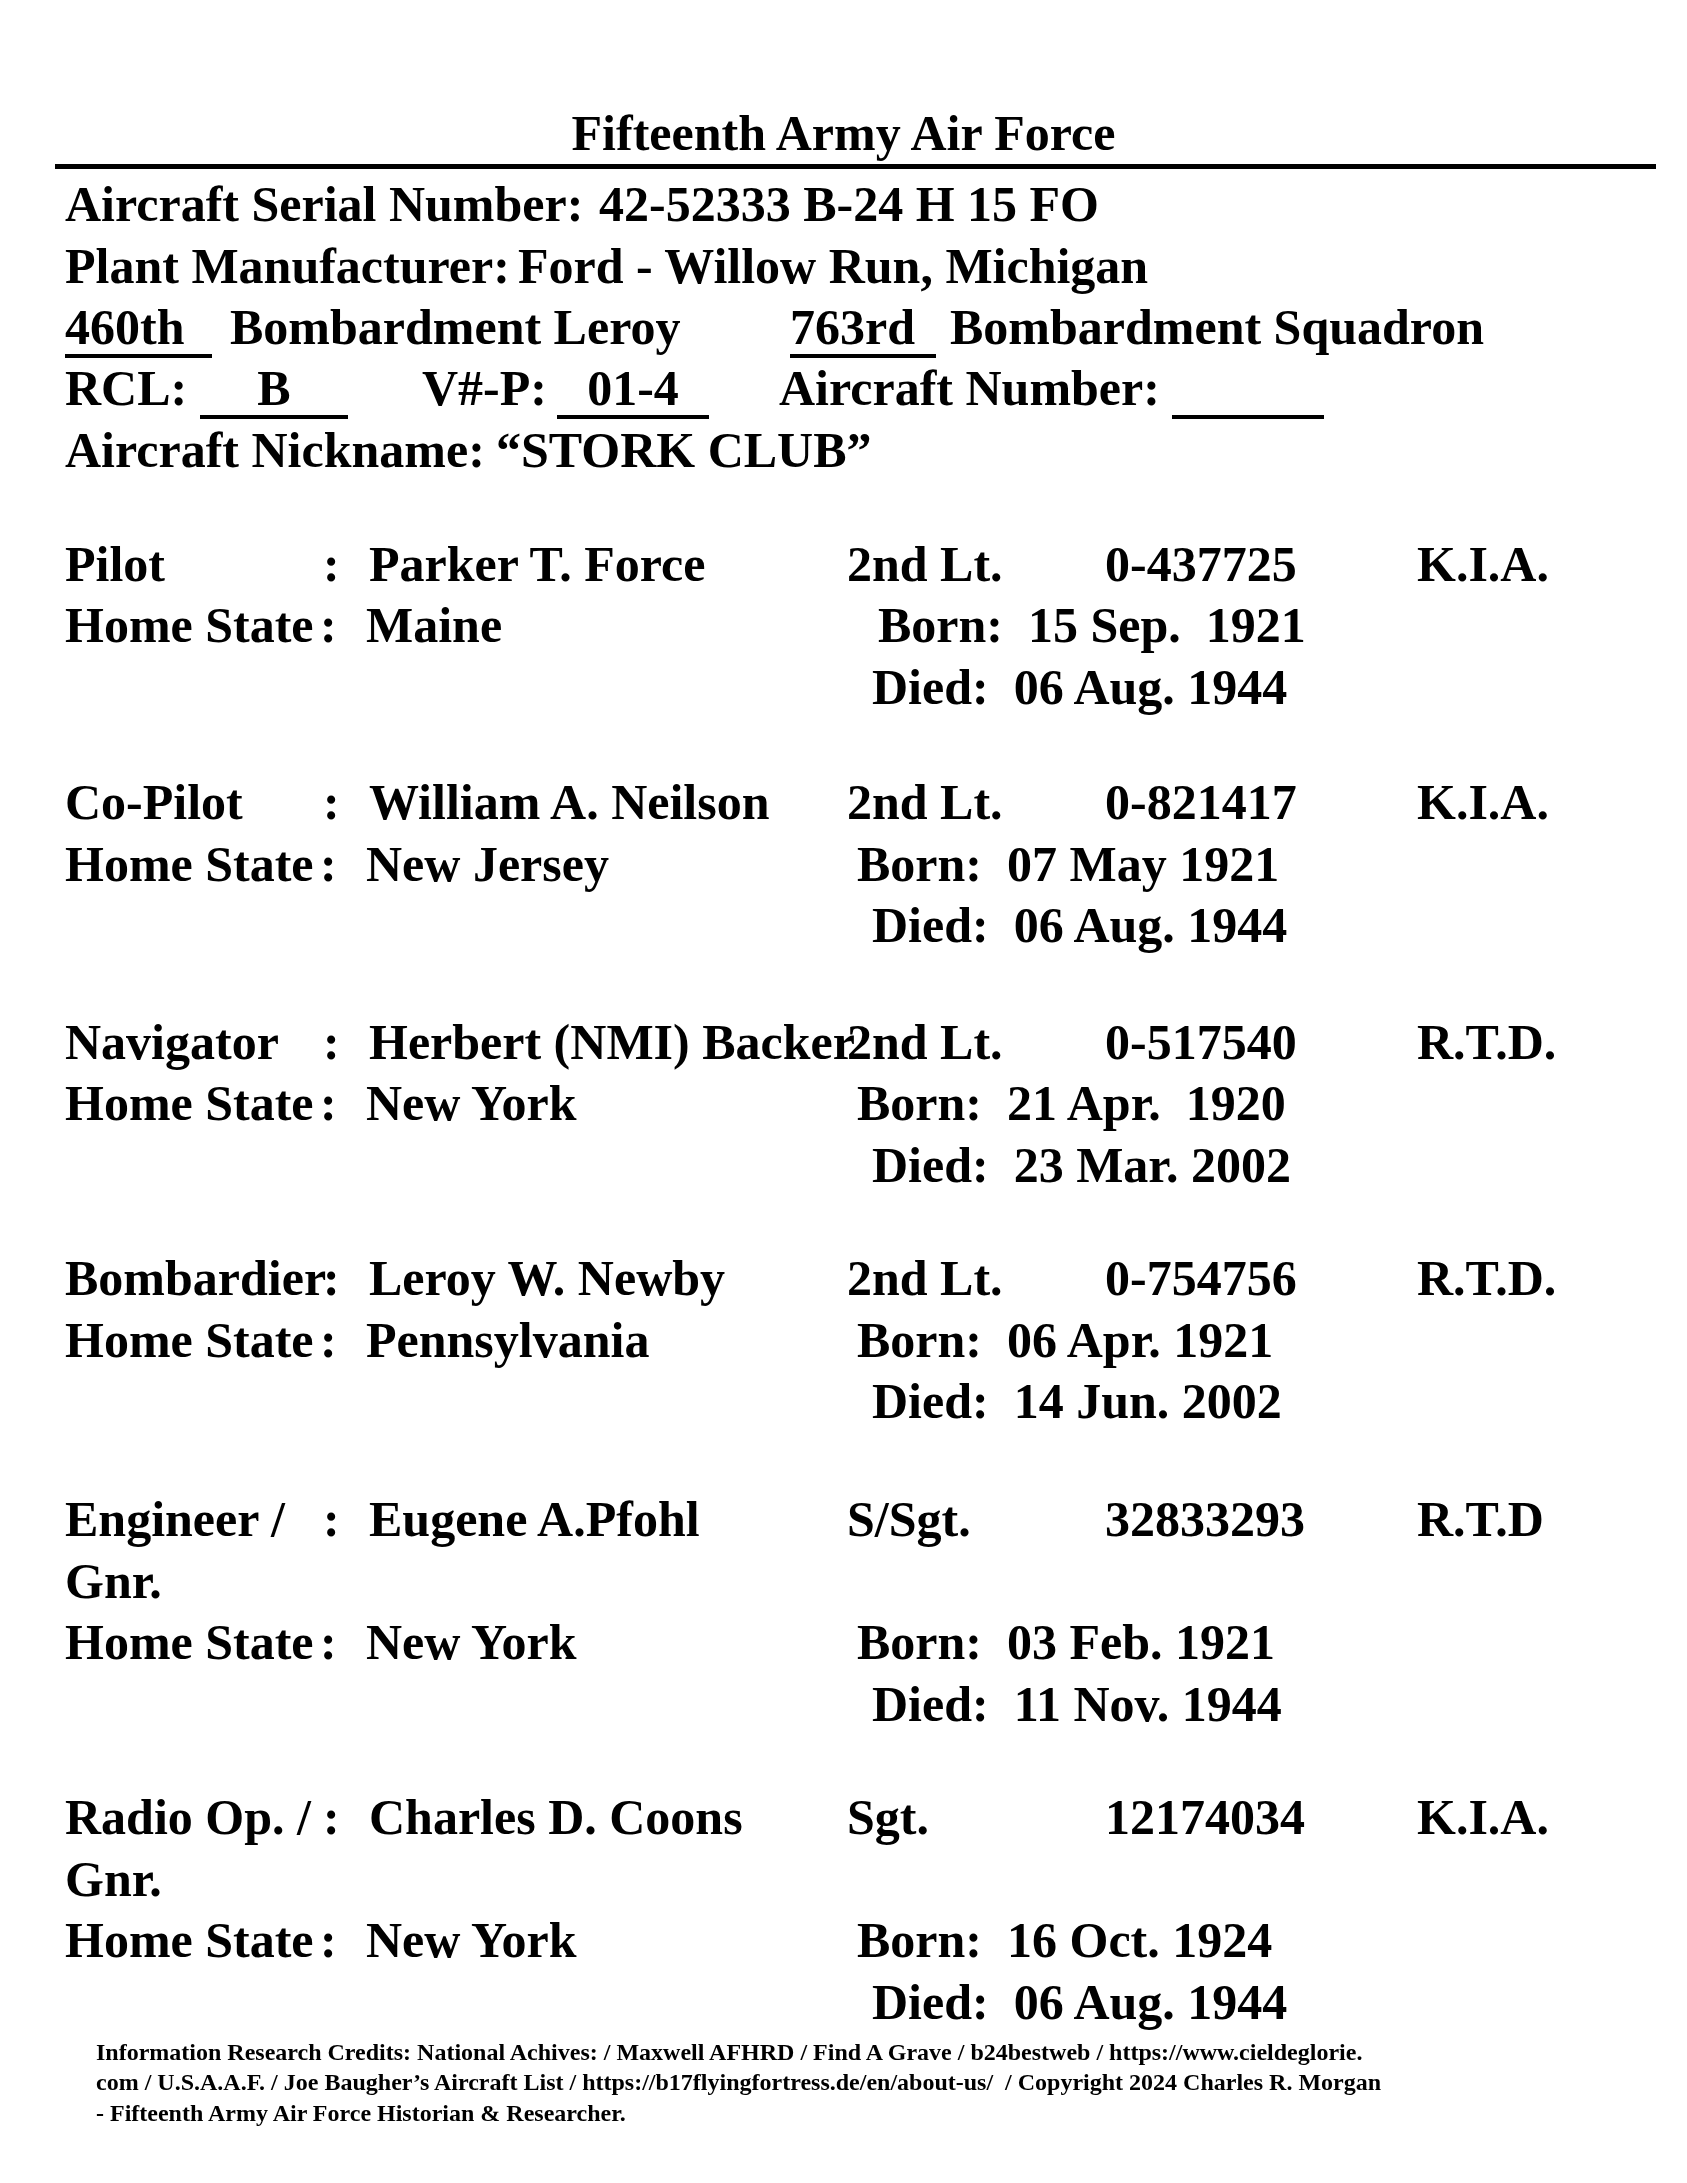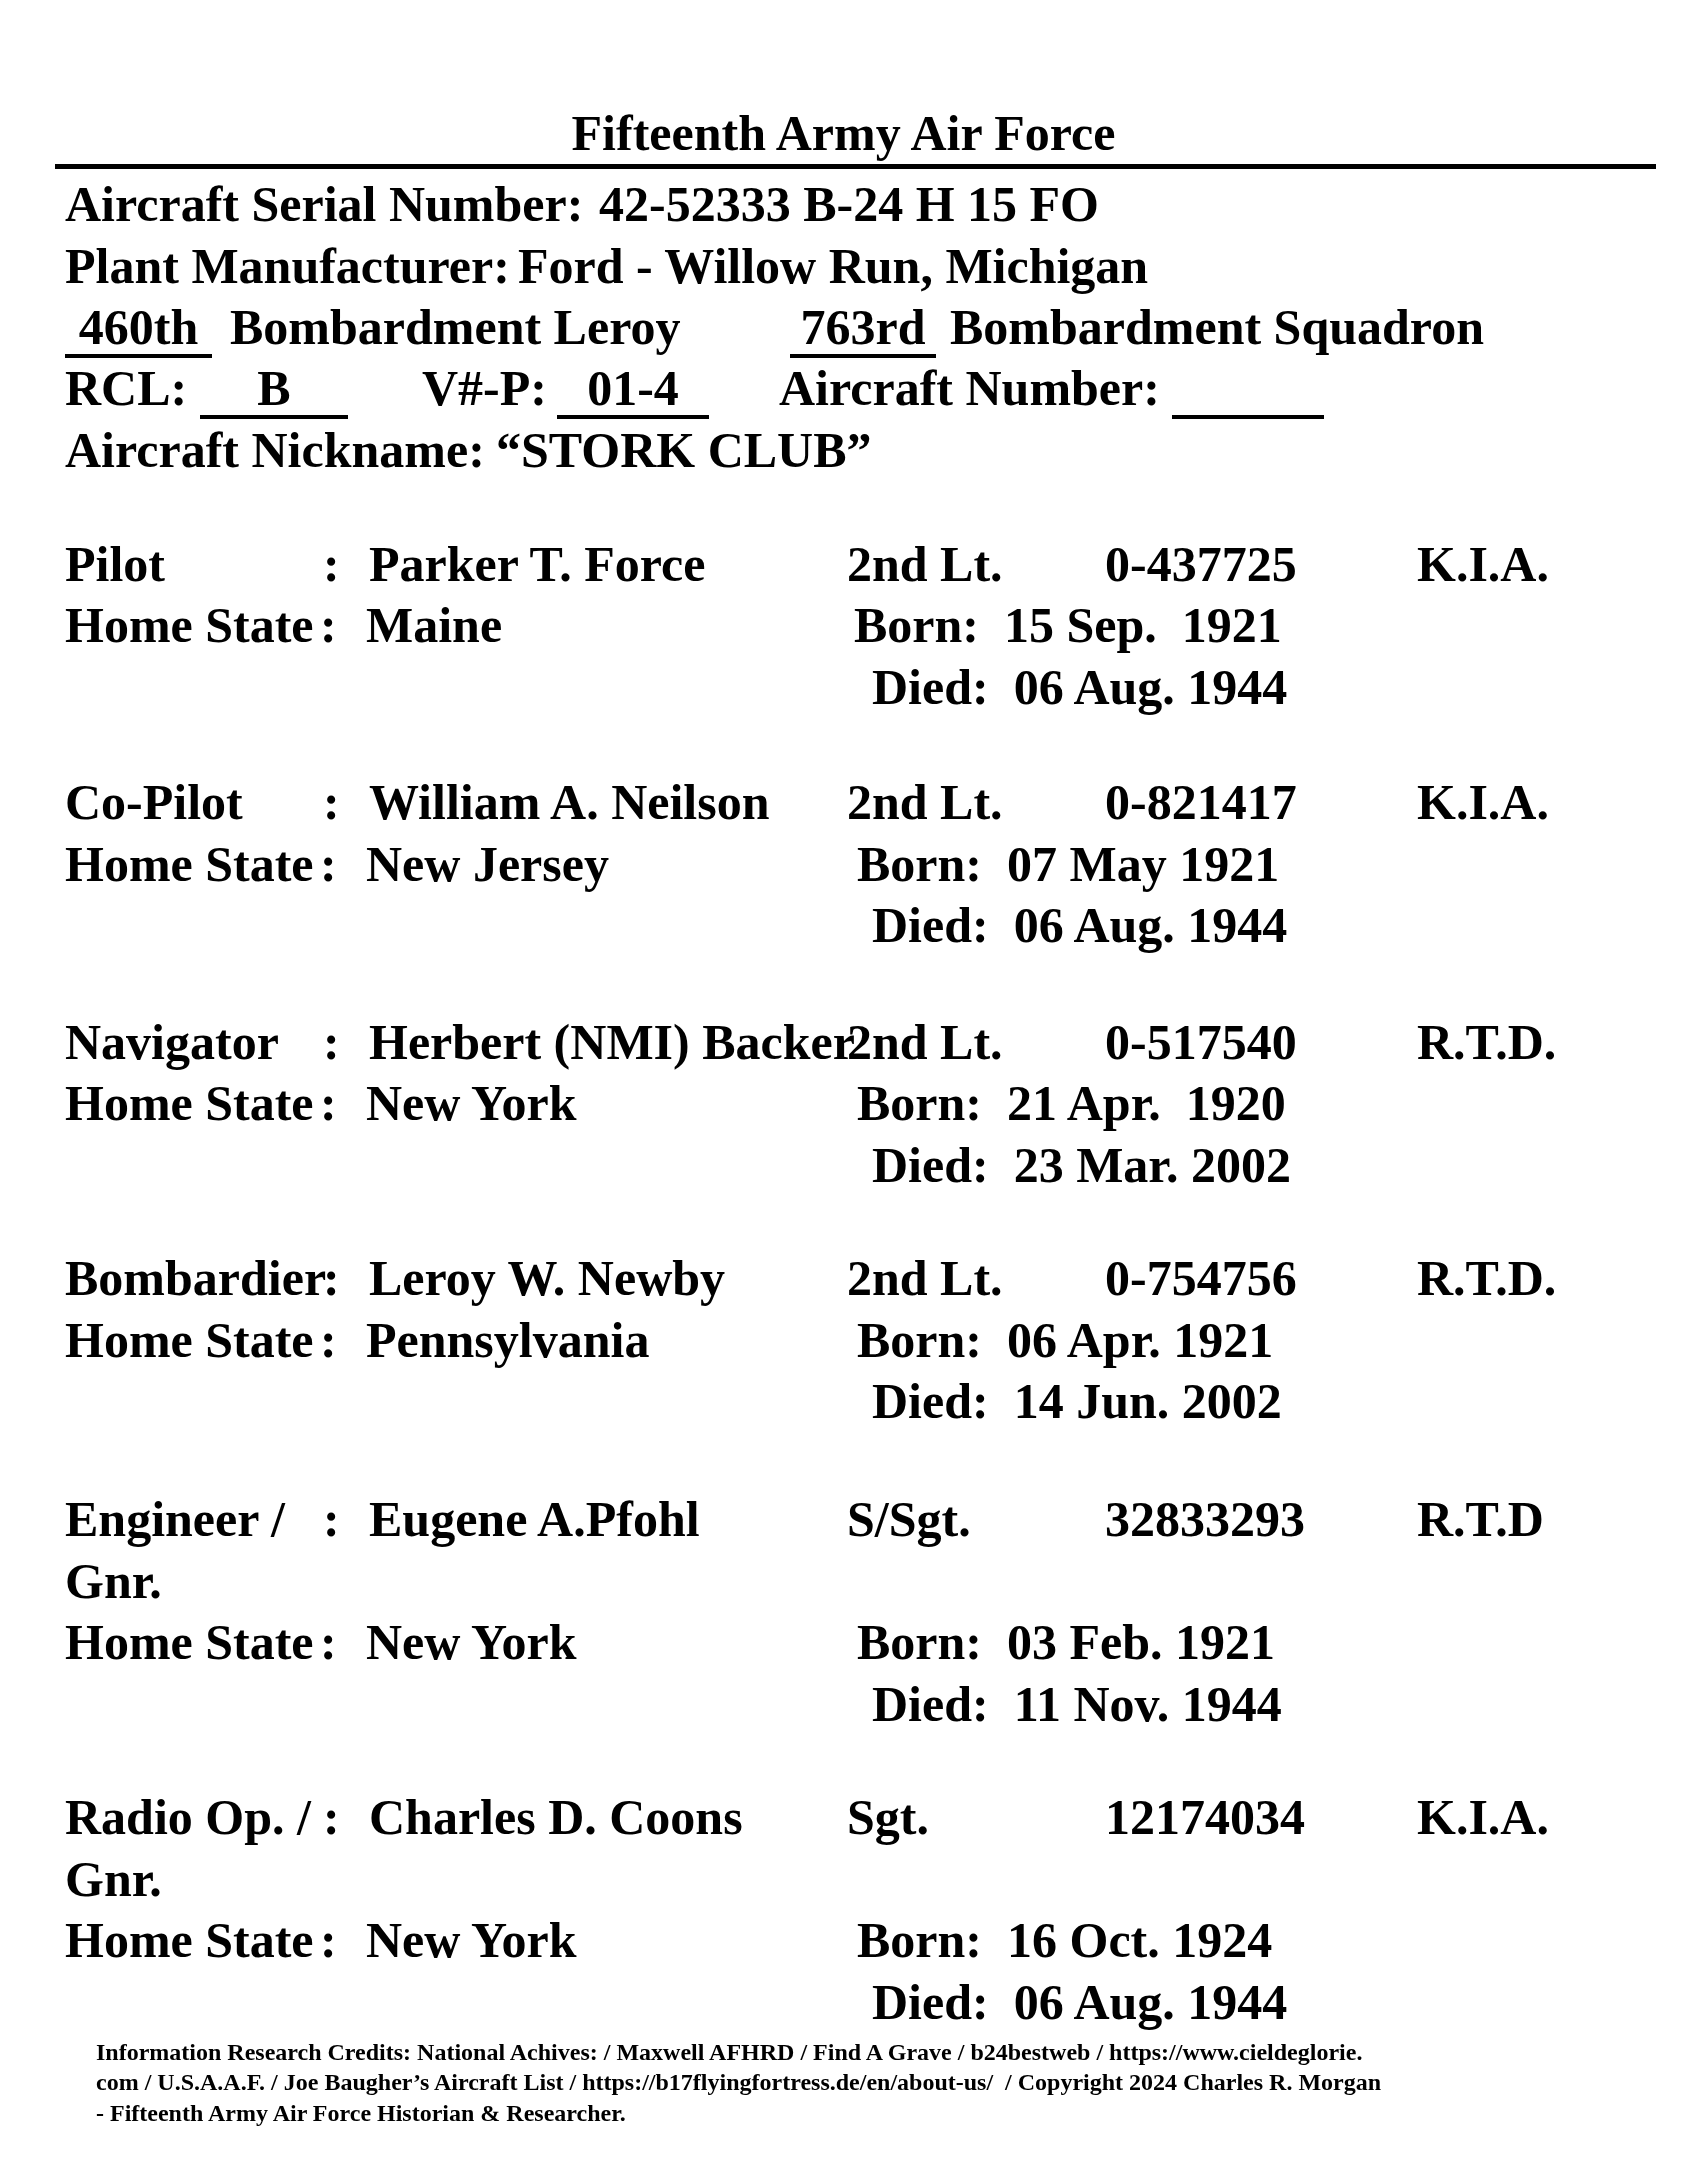--- a/index.html
+++ b/index.html
@@ -28,21 +28,21 @@
     background:#000000;
   }
   .line{
     position:absolute;left:0;width:1687px;height:61px;
     font-size:50px;line-height:61px;
   }
   .at{position:absolute;top:0;white-space:pre;}
   .ul{
     border-bottom:4.6px solid #000000;
     height:57px;
-    text-align:center;
+    text-align:left;
   }
   .ul.c{text-align:center;}
   .fline{
     position:absolute;left:96px;width:1591px;
     font-size:24px;line-height:30px;white-space:pre;
   }
 </style>
 </head>
 <body>
 
@@ -88,21 +88,21 @@
       <span class="at" style="left:323px">:</span>
       <span class="at" style="left:369px">Parker T. Force</span>
       <span class="at" style="left:847px">2nd Lt.</span>
       <span class="at" style="left:1105px">0-437725</span>
       <span class="at" style="left:1417px">K.I.A.</span>
     </div>
     <div class="line" style="top:595px">
       <span class="at" style="left:65px">Home State</span>
       <span class="at" style="left:320px">:</span>
       <span class="at" style="left:366px">Maine</span>
-      <span class="at" style="left:854px">Born:  15 Sep.  1921</span>
+      <span class="at" style="left:878px">Born:  15 Sep.  1921</span>
     </div>
     <div class="line" style="top:657px">
       <span class="at" style="left:872px">Died:  06 Aug. 1944</span>
     </div>
   </div>
 
   <div>
     <div class="line" style="top:772px">
       <span class="at" style="left:65px">Co-Pilot</span>
       <span class="at" style="left:323px">:</span>

